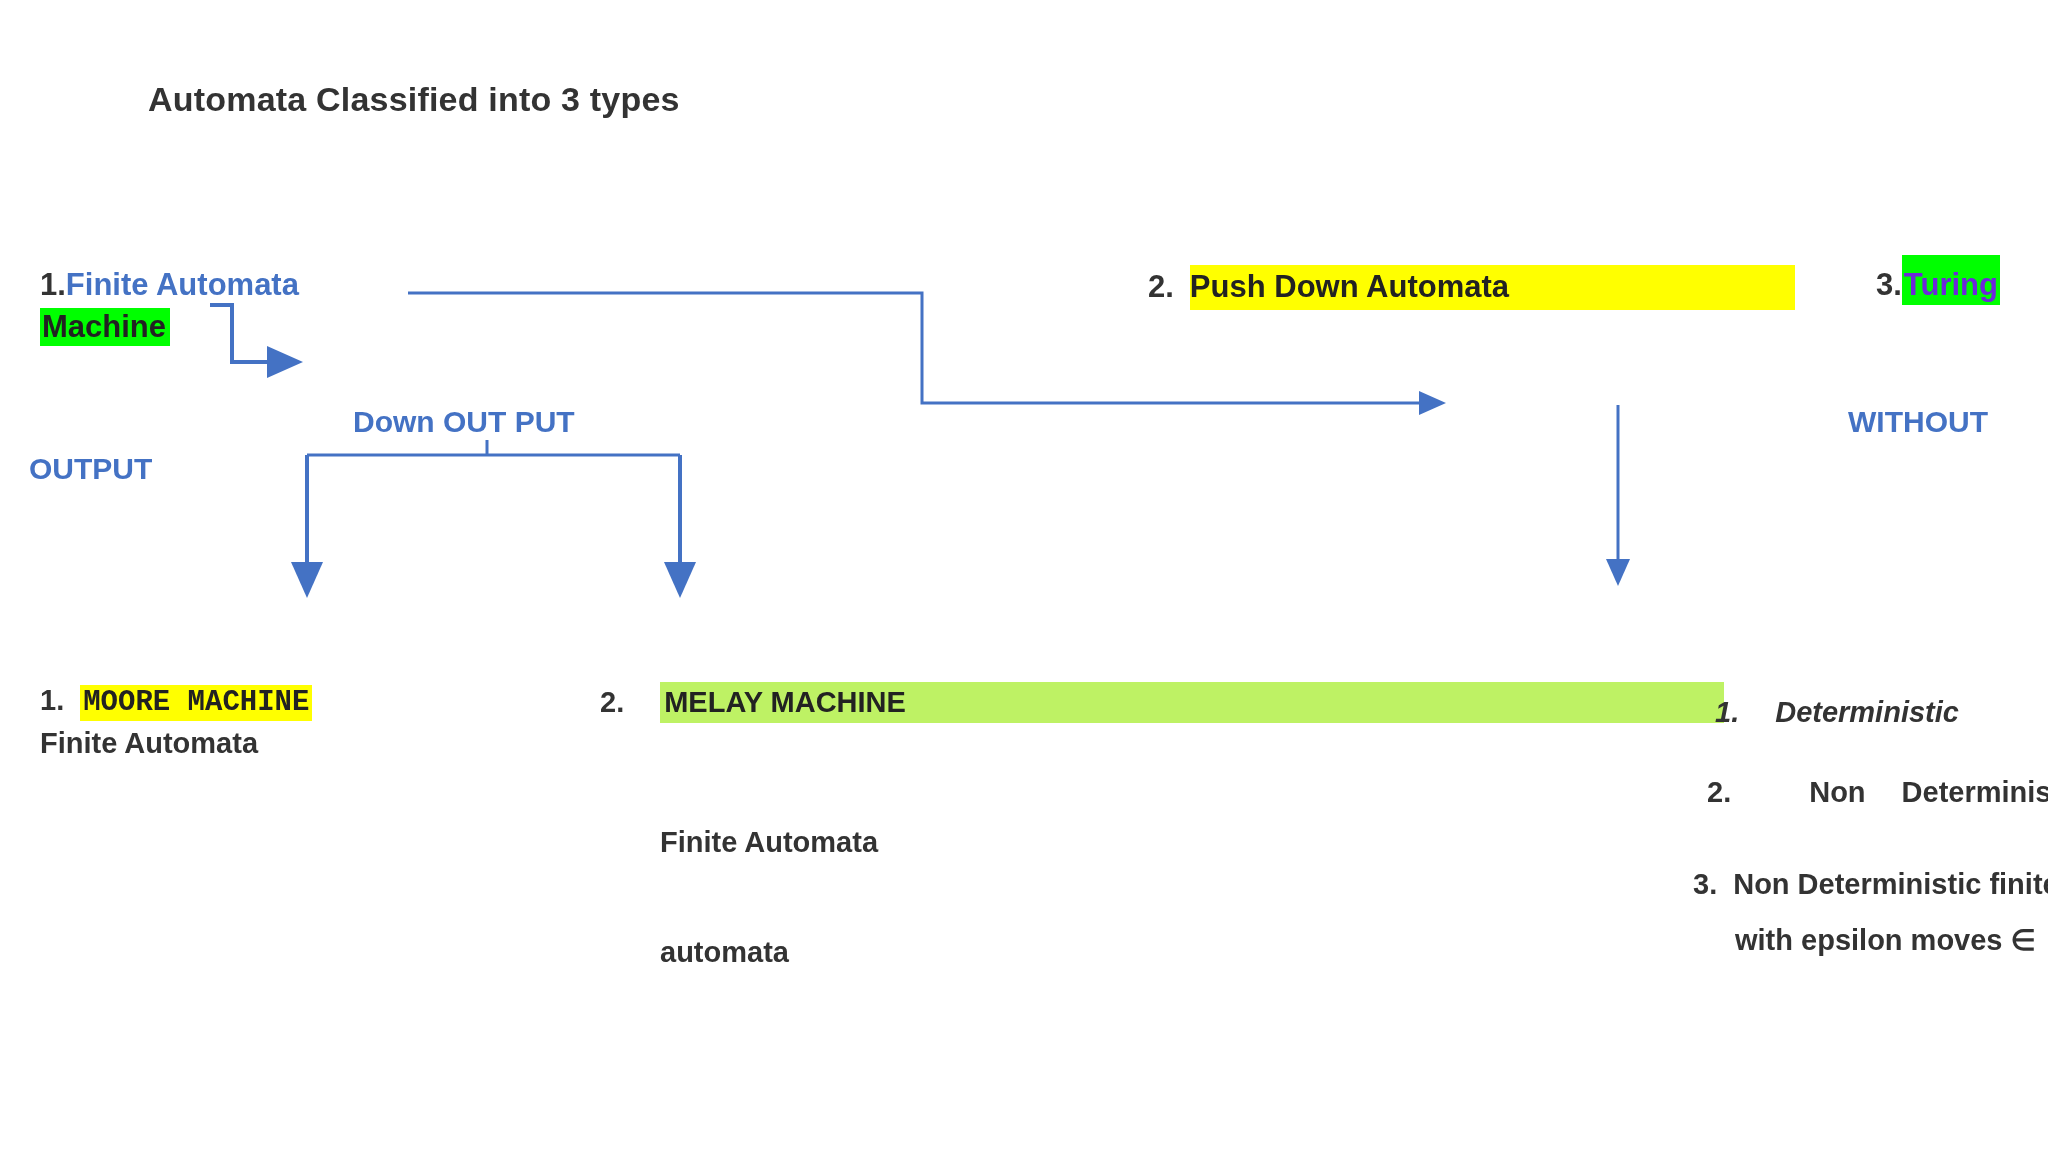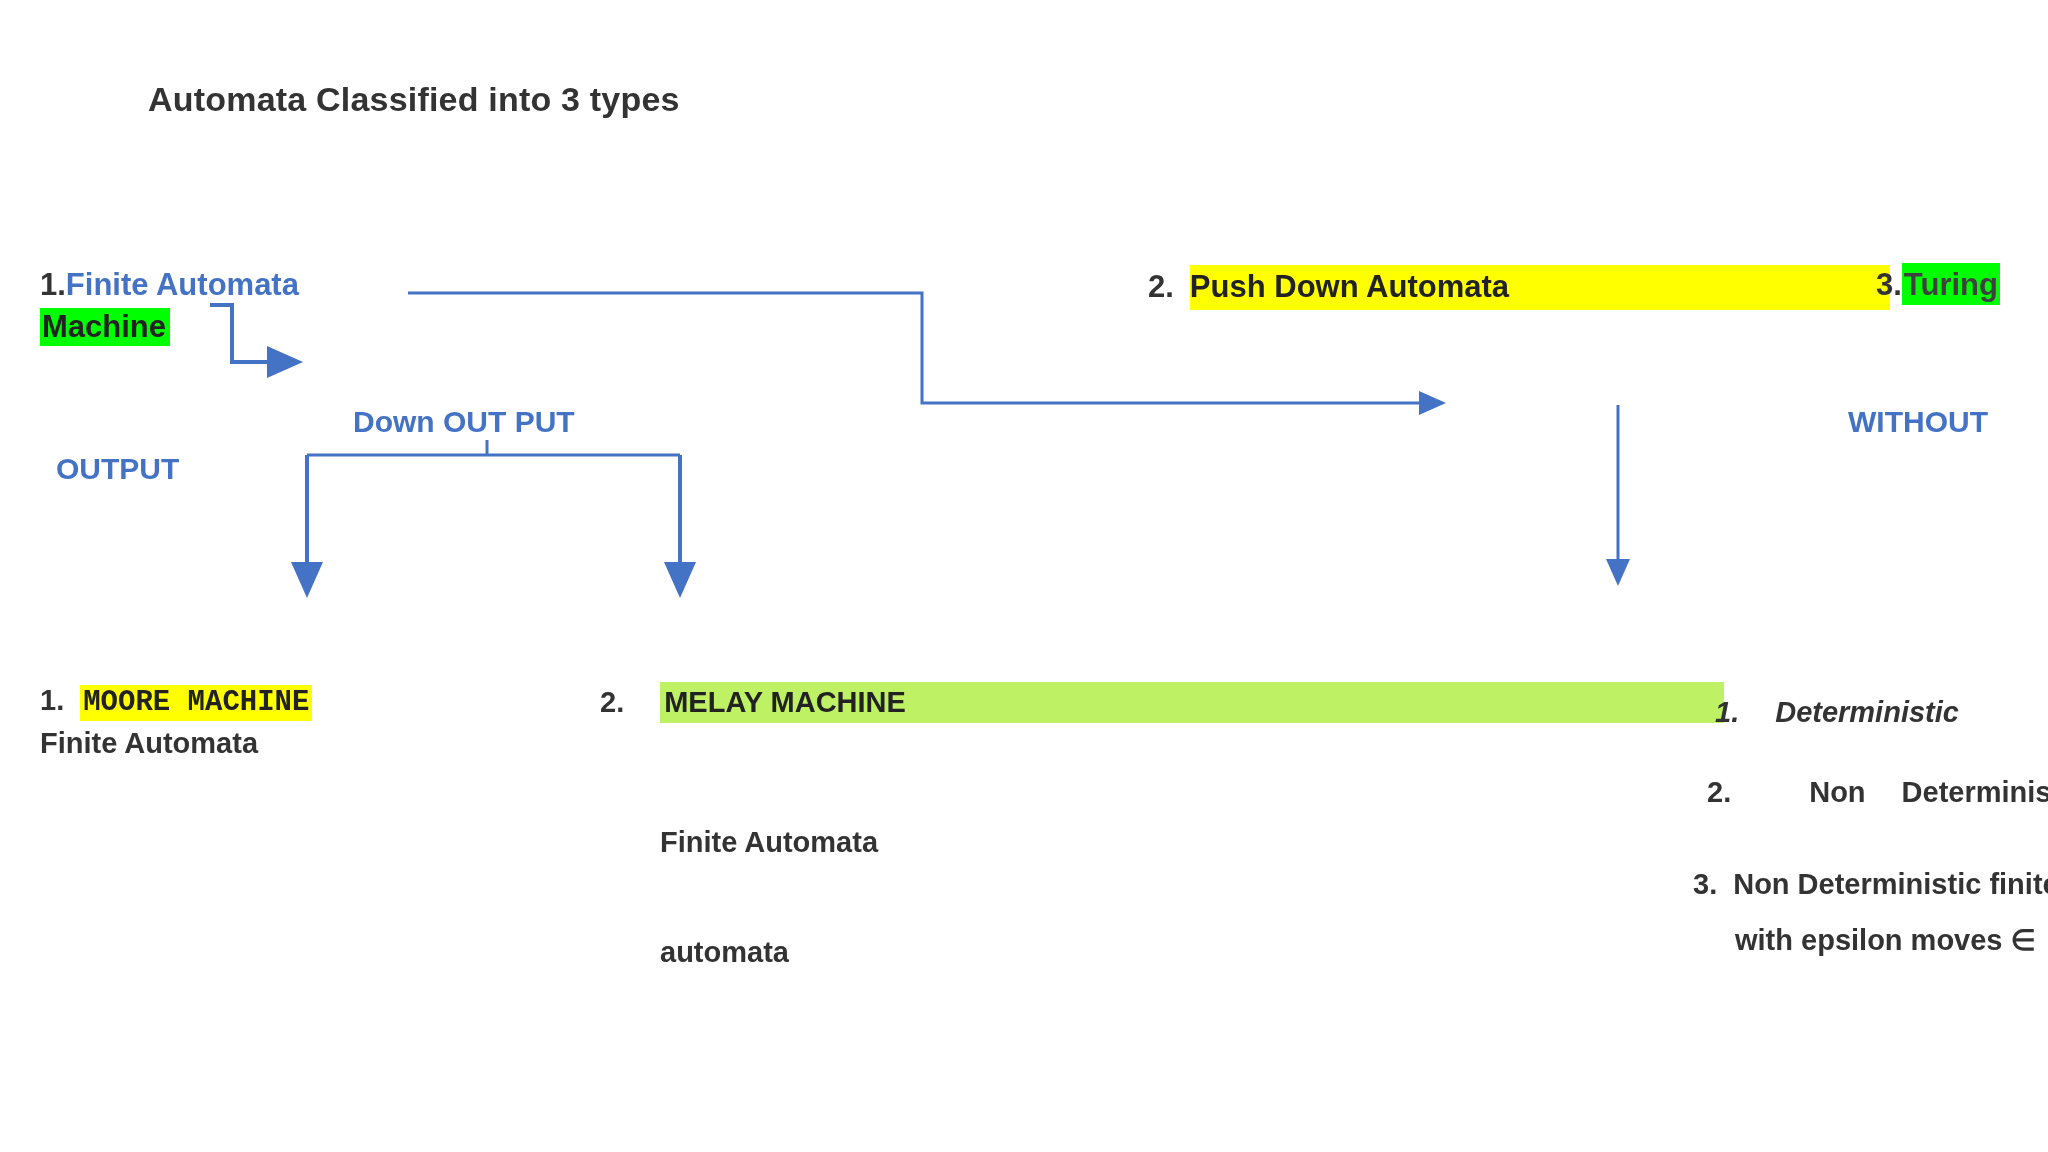--- a/index.html
+++ b/index.html
@@ -42,35 +42,35 @@
   #cat-fa .machine-line { display: block; margin-top: 2px; }
   #cat-fa .machine { background: #00FF00; color: #222222; padding: 1px 4px 2px 2px; text-align: right; }
 
   #cat-pda { left: 1148px; top: 265px; }
   #cat-pda .num { color: #333333; }
   #cat-pda .pda-hl {
     background: #FFFF00;
     color: #222222;
     padding: 2px 0 3px 0;
     display: inline-block;
-    width: 700px;
+    width: 605px;
   }
 
   #cat-tm { left: 1876px; top: 265px; }
   #cat-tm .num { color: #333333; }
-  #cat-tm .tm-hl { background: #00FF00; color: #404040; padding: 4px 2px 3px 2px; }
+  #cat-tm .tm-hl { background: #00FF00; color: #6d28d9; padding: 12px 2px 3px 2px; }
 
   
   .midlabel {
     font-size: 30px;
     font-weight: bold;
     color: #4472C4;
     white-space: nowrap;
   }
-  #lbl-output   { left: 56px;  top: 452px; }
+  #lbl-output   { left: 29px;  top: 452px; }
   #lbl-withoutput { left: 353px; top: 405px; }
   #lbl-without  { left: 1848px; top: 405px; }
 
   
   .leaf {
     font-size: 29px;
     font-weight: bold;
     color: #333333;
     white-space: nowrap;
     line-height: 1.25;

